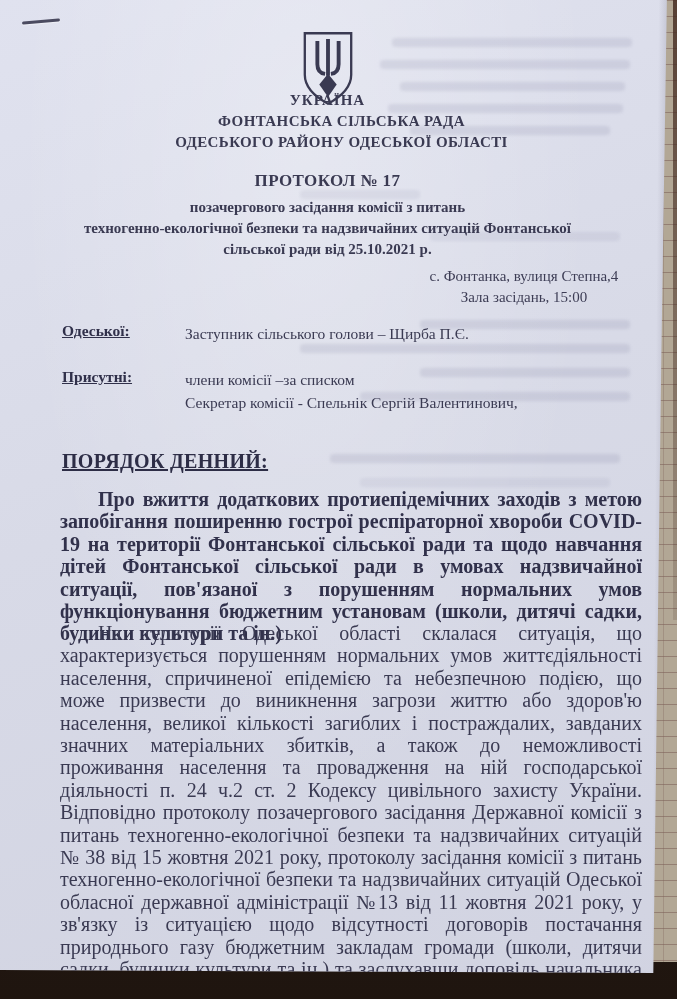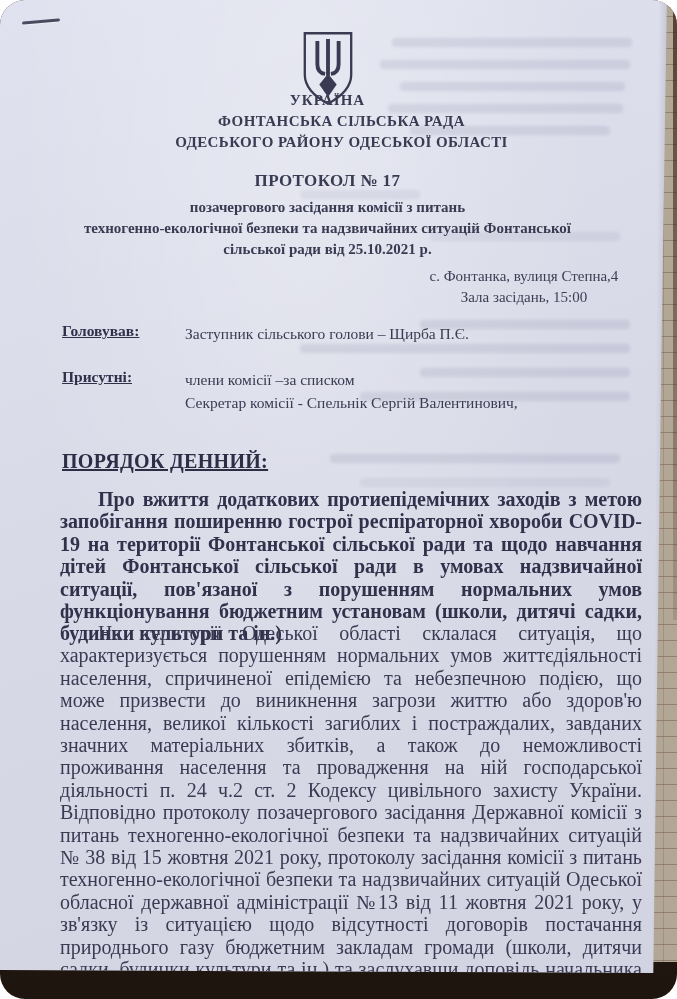--- a/index.html
+++ b/index.html
@@ -3,21 +3,20 @@
 <meta charset="utf-8">
 <title>Протокол № 12</title>
 <style>
   html,body{margin:0;padding:0;}
   .scene{
     position:relative;
     width:677px;height:999px;
     overflow:hidden;
     background:linear-gradient(180deg,#2e2019 0%,#261a13 60%,#1f150f 100%);
     font-family:"Liberation Serif","DejaVu Serif",serif;
-    border-radius:25px;
   }
   
   .grid-bg{
     position:absolute;top:0;right:0;
     width:46px;height:962px;
     background-color:#b2a795;
     background-image:
       repeating-linear-gradient(180deg, rgba(122,94,86,.55) 0 1px, transparent 1px 16px),
       repeating-linear-gradient(90deg, rgba(122,94,86,.30) 0 1px, transparent 1px 16px);
   }
@@ -112,21 +111,21 @@
     <div class="txt center b title">ПРОТОКОЛ № 17</div>
     <div class="txt center b sub" style="top:199px;">позачергового засідання комісії з питань</div>
     <div class="txt center b sub" style="top:220px;">техногенно-екологічної безпеки та надзвичайних ситуацій  Фонтанської</div>
     <div class="txt center b sub" style="top:241px;">сільської ради від 25.10.2021 р.</div>
 
     <div class="txt place">
       <div>с. Фонтанка, вулиця Степна,4</div>
       <div>Зала засідань, 15:00</div>
     </div>
 
-    <div class="txt label-col b u" style="top:322px;">Головував:</div>
+    <div class="txt label-col b u" style="top:322px;">Одеської:</div>
     <div class="txt value-col" style="top:322px;">Заступник сільського голови – Щирба П.Є.</div>
 
     <div class="txt label-col b u" style="top:368px;">Присутні:</div>
     <div class="txt value-col" style="top:368px;">
       <div>члени комісії –за списком</div>
       <div>Секретар комісії - Спельнік Сергій Валентинович,</div>
     </div>
 
     <div class="txt b agenda-head">ПОРЯДОК ДЕННИЙ:</div>
     <div class="txt para bold" style="top:488px;">Про вжиття додаткових протиепідемічних заходів з метою запобігання поширенню гострої респіраторної хвороби COVID-19 на території Фонтанської сільської ради та щодо навчання дітей Фонтанської сільської ради в умовах надзвичайної ситуації, пов'язаної з порушенням нормальних умов функціонування бюджетним установам (школи, дитячі садки, будинки культури та ін.)</div>

